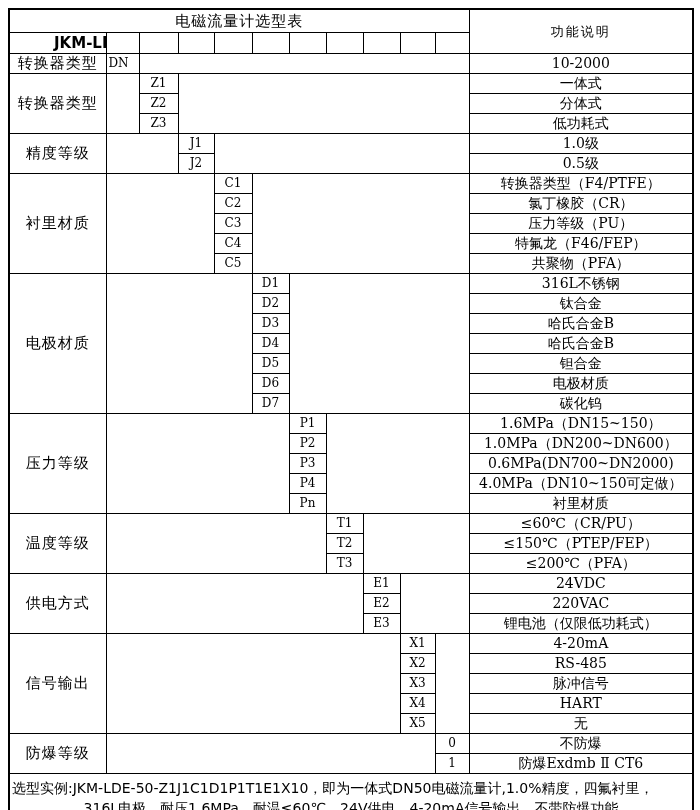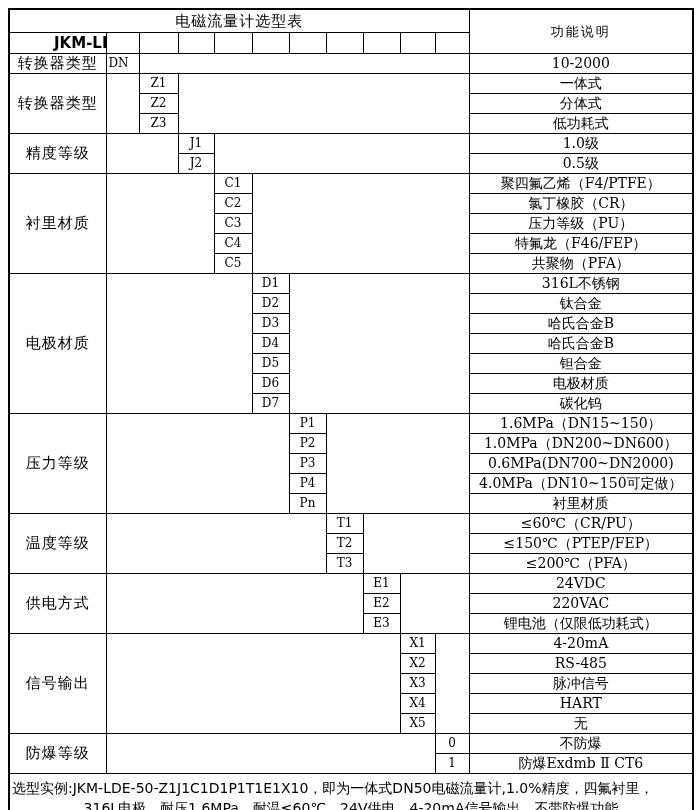--- a/index.html
+++ b/index.html
@@ -92,21 +92,21 @@
   <tr class="h-body">
     <td class="code">J2</td>
     <td class="desc">0.5级</td>
   </tr>
 
   <tr class="h-body">
     <td rowspan="5" class="cat">衬里材质</td>
     <td colspan="3" rowspan="5"></td>
     <td class="code">C1</td>
     <td colspan="6" rowspan="5"></td>
-    <td class="desc">聚四氟乙烯（F4/PTFE）</td>
+    <td class="desc">转换器类型（F4/PTFE）</td>
   </tr>
   <tr class="h-body">
     <td class="code">C2</td>
     <td class="desc">氯丁橡胶（CR）</td>
   </tr>
   <tr class="h-body">
     <td class="code">C3</td>
     <td class="desc">压力等级（PU）</td>
   </tr>
   <tr class="h-body">

